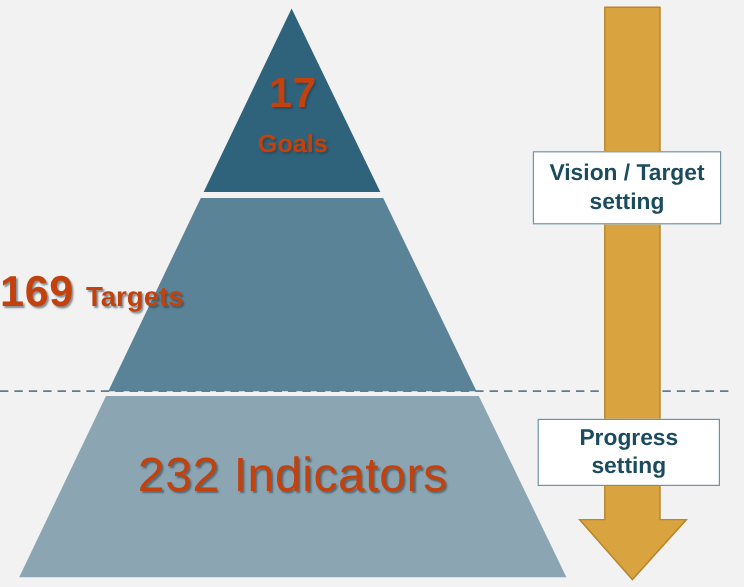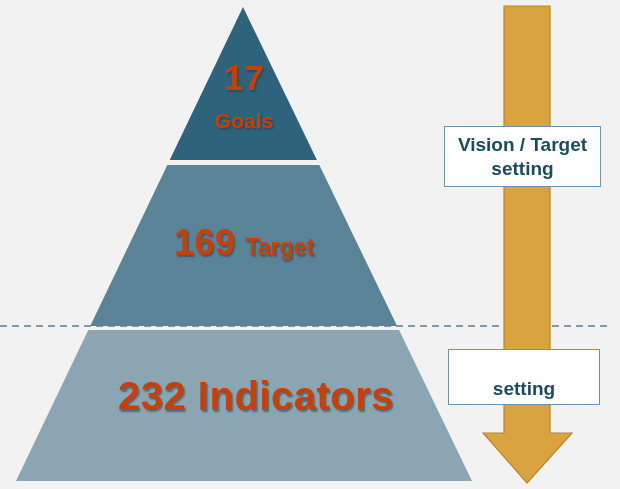--- a/index.html
+++ b/index.html
@@ -58,43 +58,43 @@
     line-height: 26px;
     margin-top: 10px;
   }
 
   
   #targets-text {
     left: 0;
     top: 222px;
     width: 488px;
     display: flex;
-    justify-content: center;
+    justify-content: flex-start;
     align-items: baseline;
   }
   #targets-number {
     font-size: 36px;
     font-weight: bold;
     line-height: 42px;
     letter-spacing: 0.5px;
   }
   #targets-label {
     font-size: 23px;
     font-weight: bold;
     line-height: 42px;
     margin-left: 10px;
   }
 
   
   #indicators-text {
-    left: 12px;
+    left: 0;
     top: 372px;
     width: 488px;
     font-size: 40px;
-    font-weight: bold;
+    font-weight: normal;
     line-height: 48px;
     letter-spacing: 0.5px;
   }
 
   
   .callout {
     position: absolute;
     z-index: 6;
     background: #ffffff;
     border: 1px solid #6f93a5;
@@ -161,35 +161,35 @@
     <polygon points="504,6 550,6 550,433 572,433 527,483 483,433 504,433" fill="#d9a33f" stroke="#b8862c" stroke-width="1.2"></polygon>
   </svg>
 
   <div class="band-text" id="goals-text">
     <span id="goals-number">17</span>
     <span id="goals-label">Goals</span>
   </div>
 
   <div class="band-text" id="targets-text">
     <span id="targets-number">169</span>
-    <span id="targets-label">Target</span>
+    <span id="targets-label">Targets</span>
   </div>
 
   <div class="band-text" id="indicators-text">
     <span id="indicators-number">232 </span>
     <span id="indicators-label">Indicators</span>
   </div>
 
   <div class="callout" id="callout-vision">
     <span>
       <span>Vision / Target</span><br>
       <span>setting</span>
     </span>
   </div>
 
   <div class="callout" id="callout-progress">
     <span>
-      <br>
+      <span>Progress</span><br>
       <span>setting</span>
     </span>
   </div>
 
 </div>
 
 </body></html>

